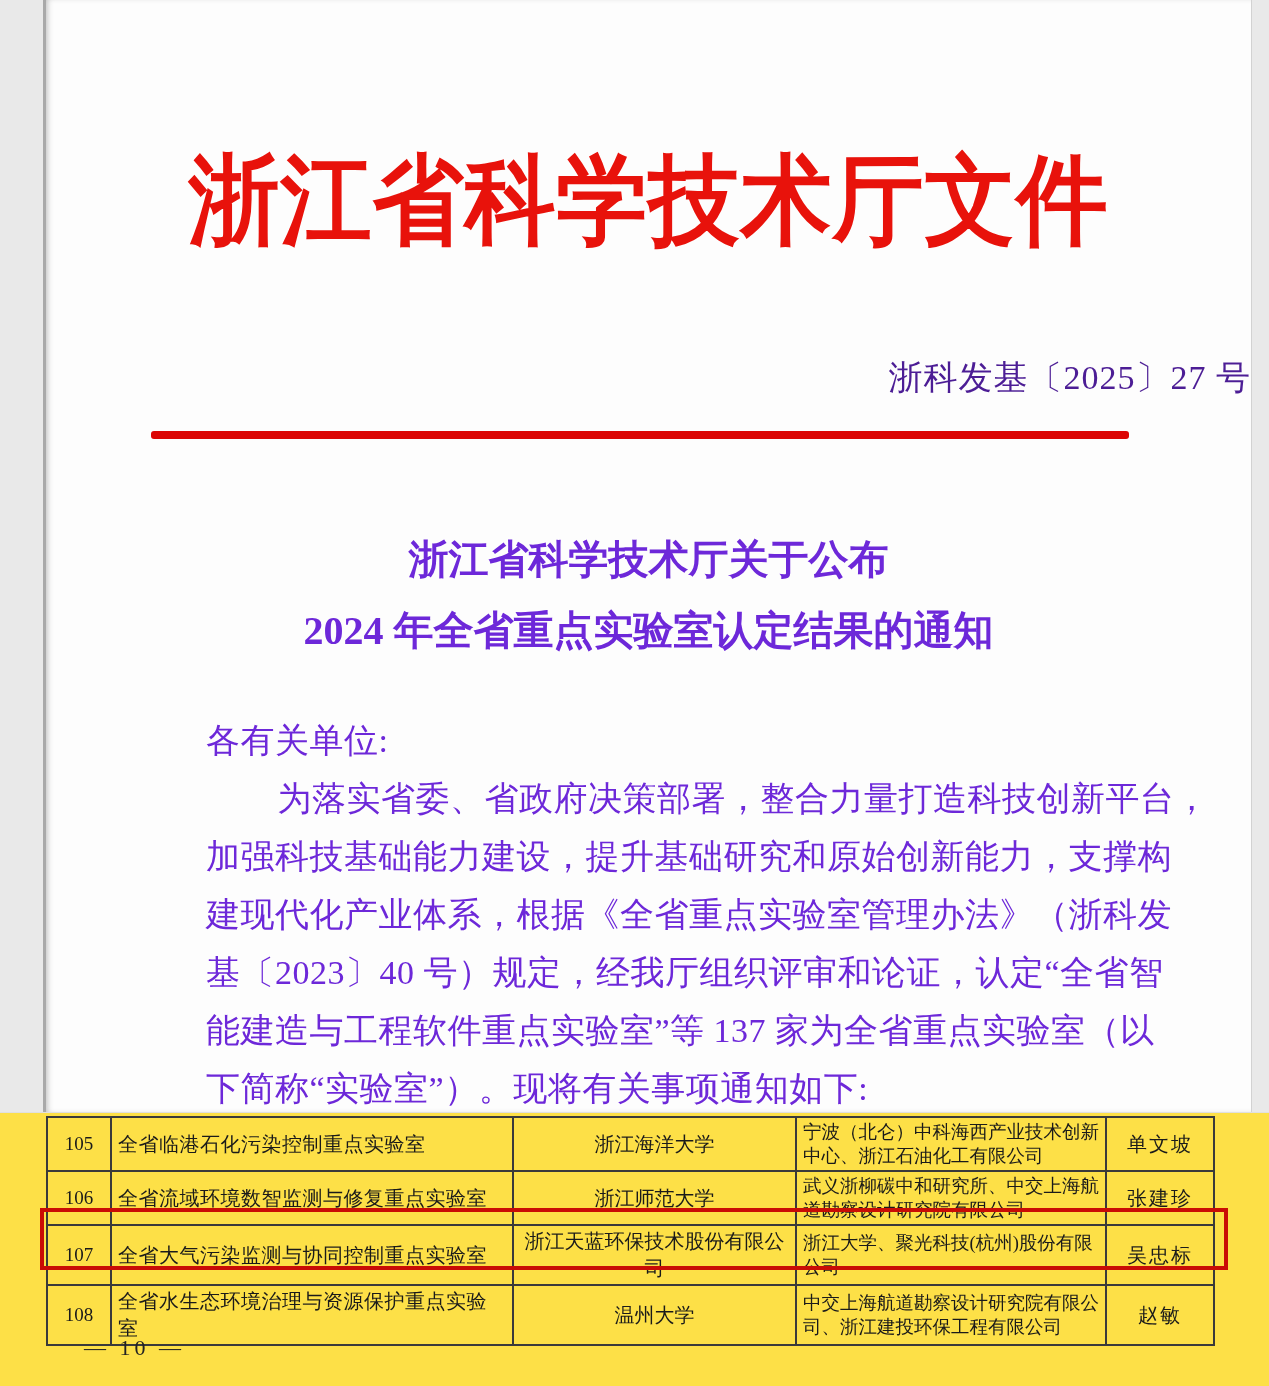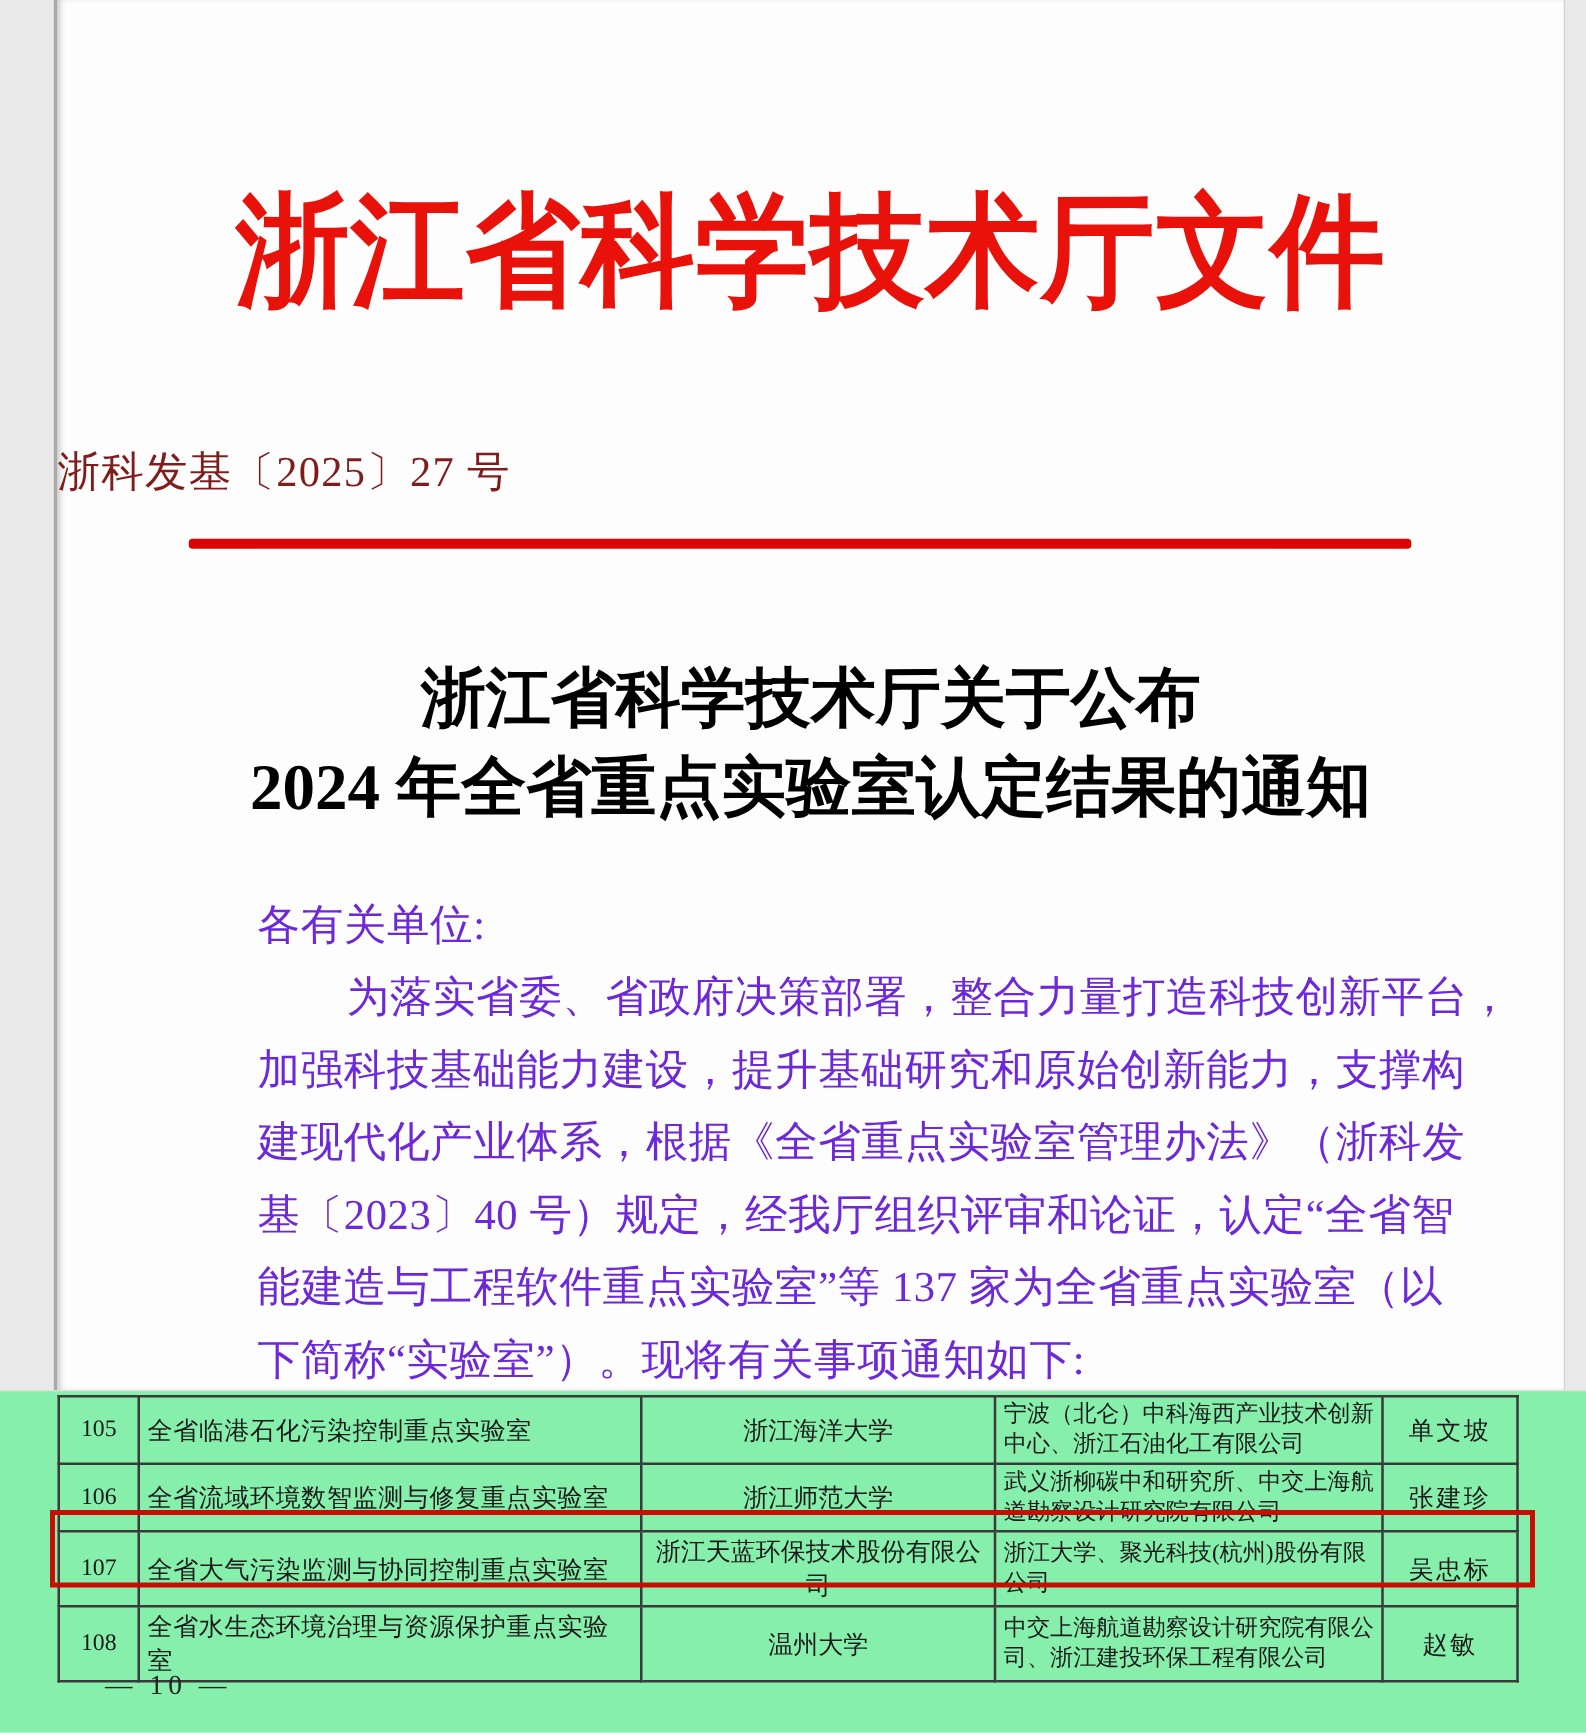--- a/index.html
+++ b/index.html
@@ -26,43 +26,43 @@
     position:absolute;top:140px;left:0;width:100%;
     text-align:center;
     font-size:91px;font-weight:bold;
     color:#e8120b;
     letter-spacing:1px;
     transform:scaleY(1.08);
     white-space:nowrap;
   }
   .doc-number{
     position:absolute;top:355px;left:0;width:100%;
-    text-align:left;font-size:34px;color:#7f1d1d;
+    text-align:right;font-size:34px;color:#4c1d95;
     letter-spacing:1px;
   }
   .red-rule{
     position:absolute;top:431px;left:105px;width:978px;height:8px;
     background:#dc0504;border-radius:3px;
   }
   .notice-title{
     position:absolute;top:524px;left:0;width:100%;
-    text-align:center;font-size:52px;font-weight:bold;
-    line-height:71px;color:#000000;
+    text-align:center;font-size:40px;font-weight:bold;
+    line-height:71px;color:#6d28d9;
   }
   .body-block{
     position:absolute;top:712px;left:160px;width:945px;
     font-size:34px;line-height:58px;color:#6d28d9;
   }
   .body-line{white-space:nowrap;letter-spacing:.5px;}
   .indent{text-indent:2.1em;}
 
   
   .bottom-section{
     position:absolute;top:1112px;left:0;width:1269px;height:274px;
-    background:#86efac;
+    background:#fde047;
     border-top:1px solid #e0e0e0;
   }
   table.lab-table{
     position:absolute;top:3px;left:46px;
     width:1167px;border-collapse:collapse;table-layout:fixed;
     font-size:20px;color:#1a1a1a;
   }
   table.lab-table td{
     border:2px solid #3a3a3a;
     padding:2px 6px;

